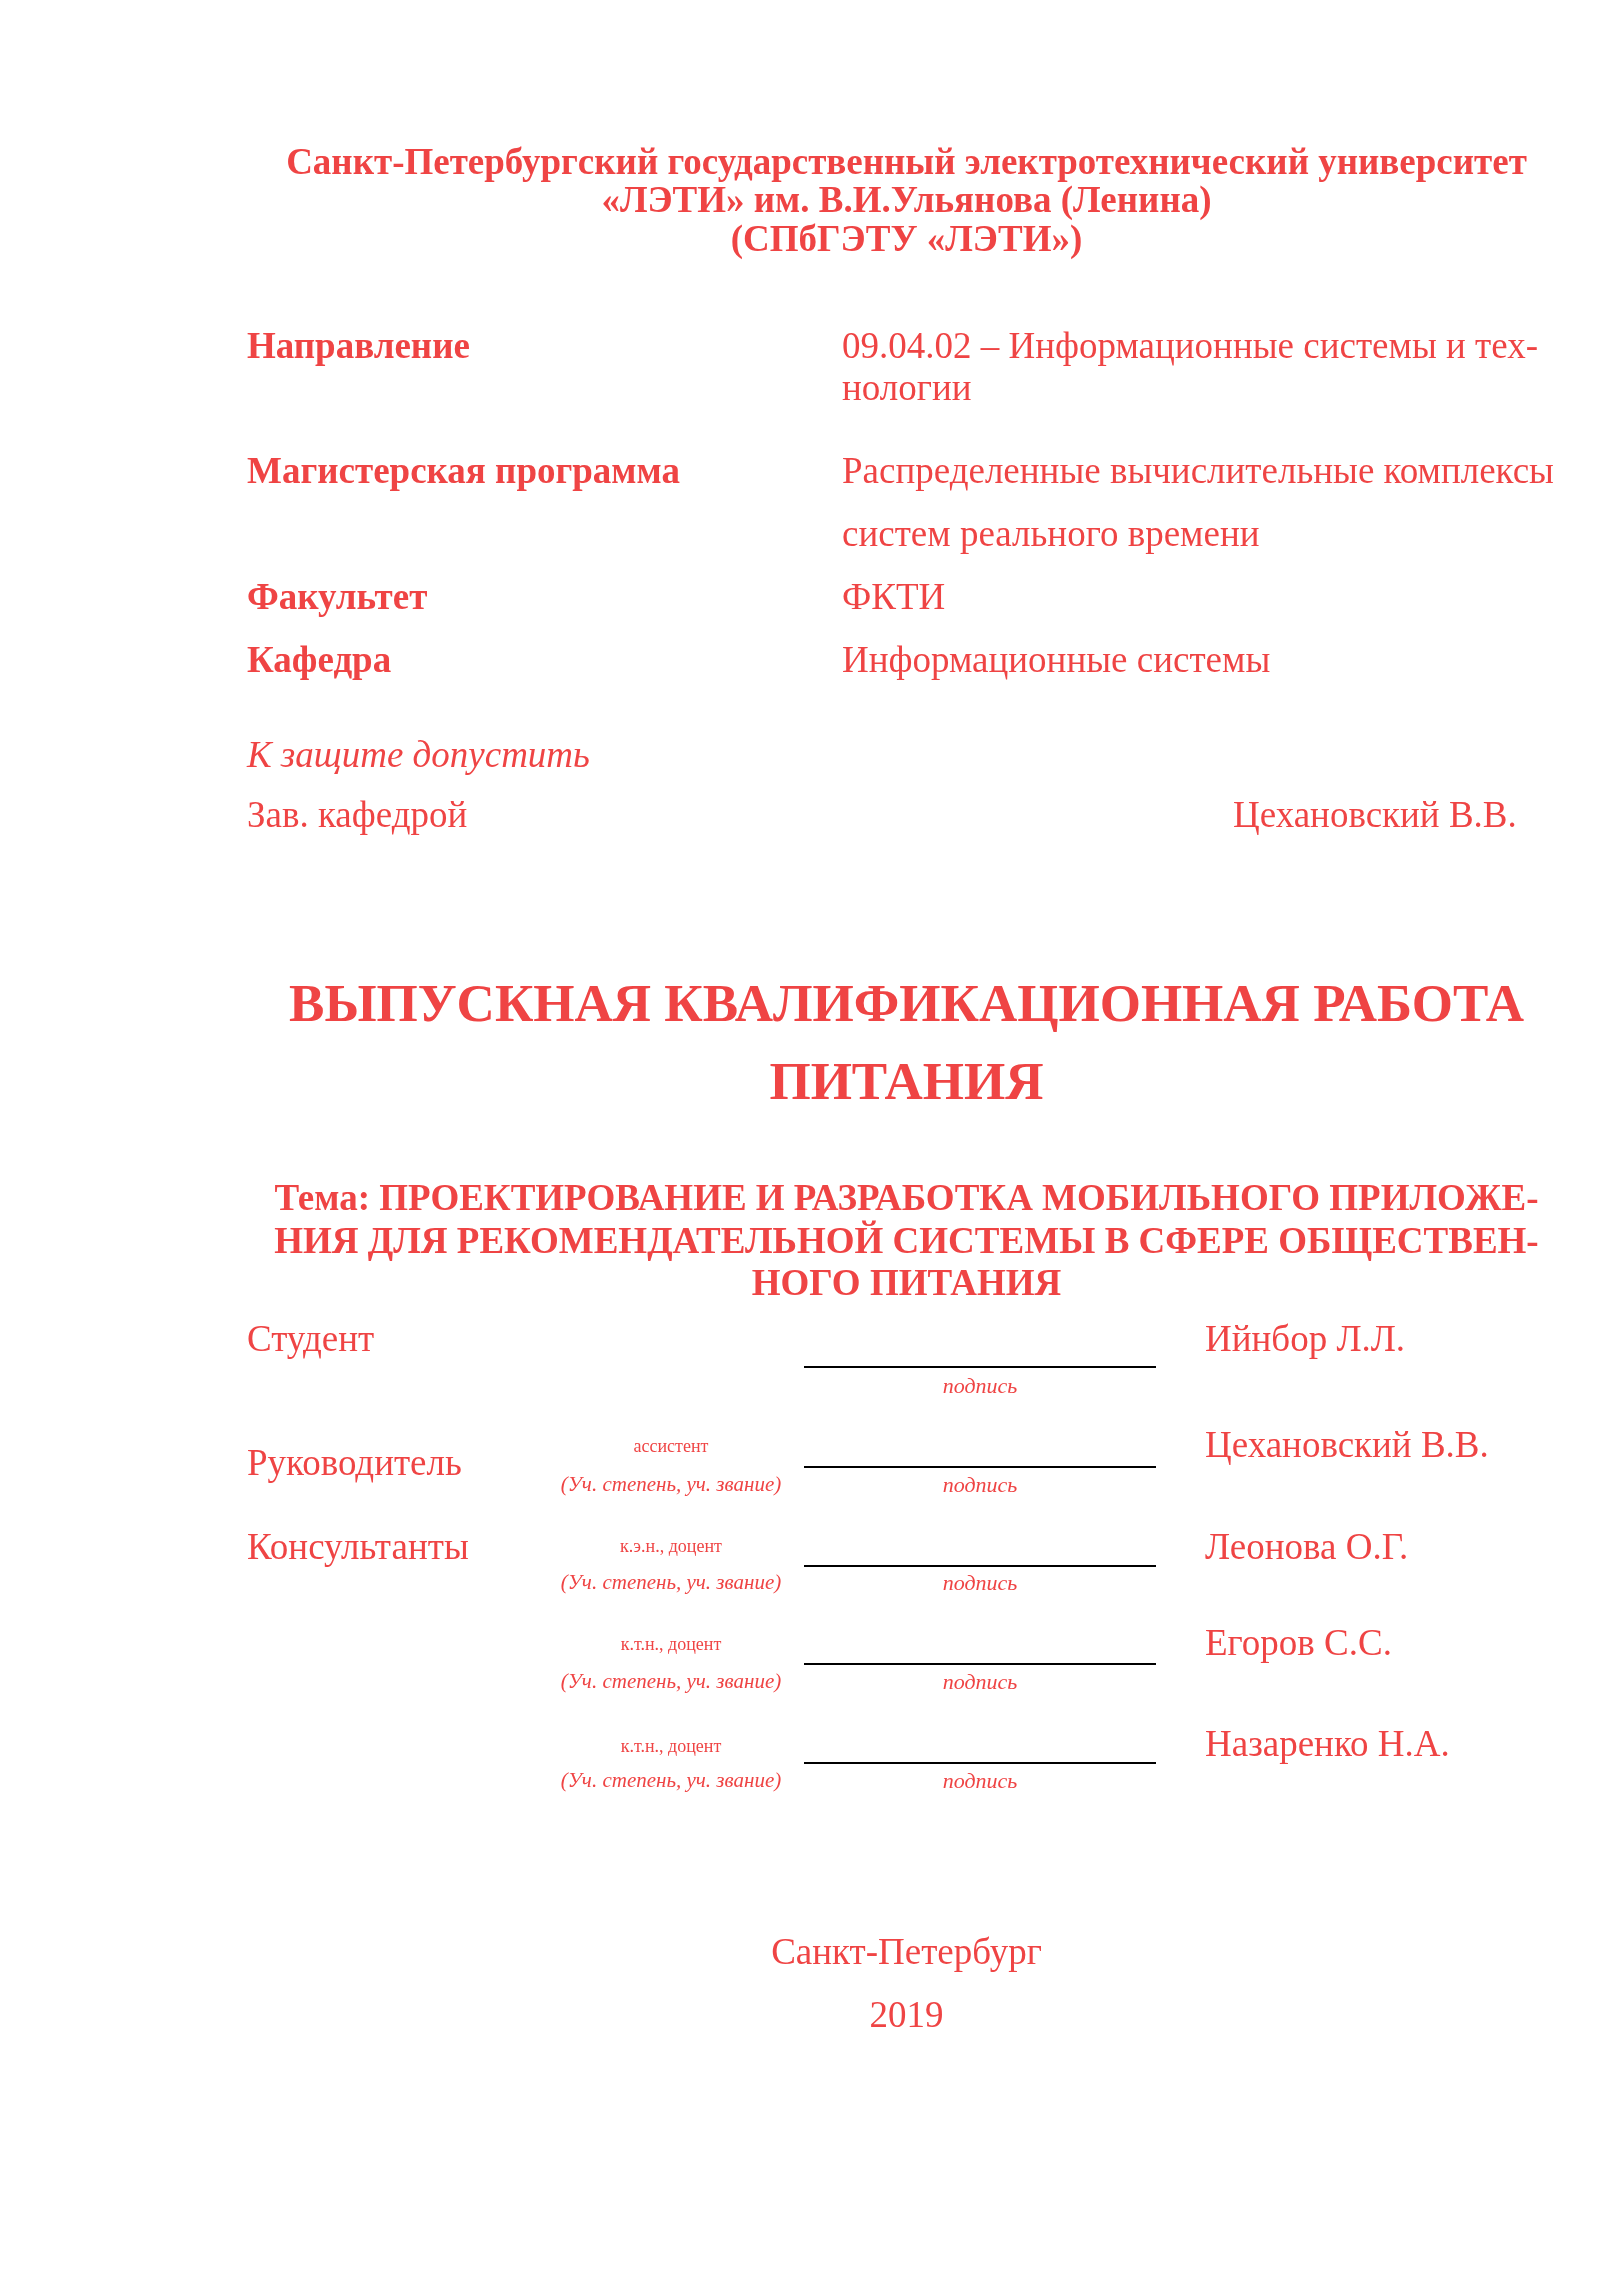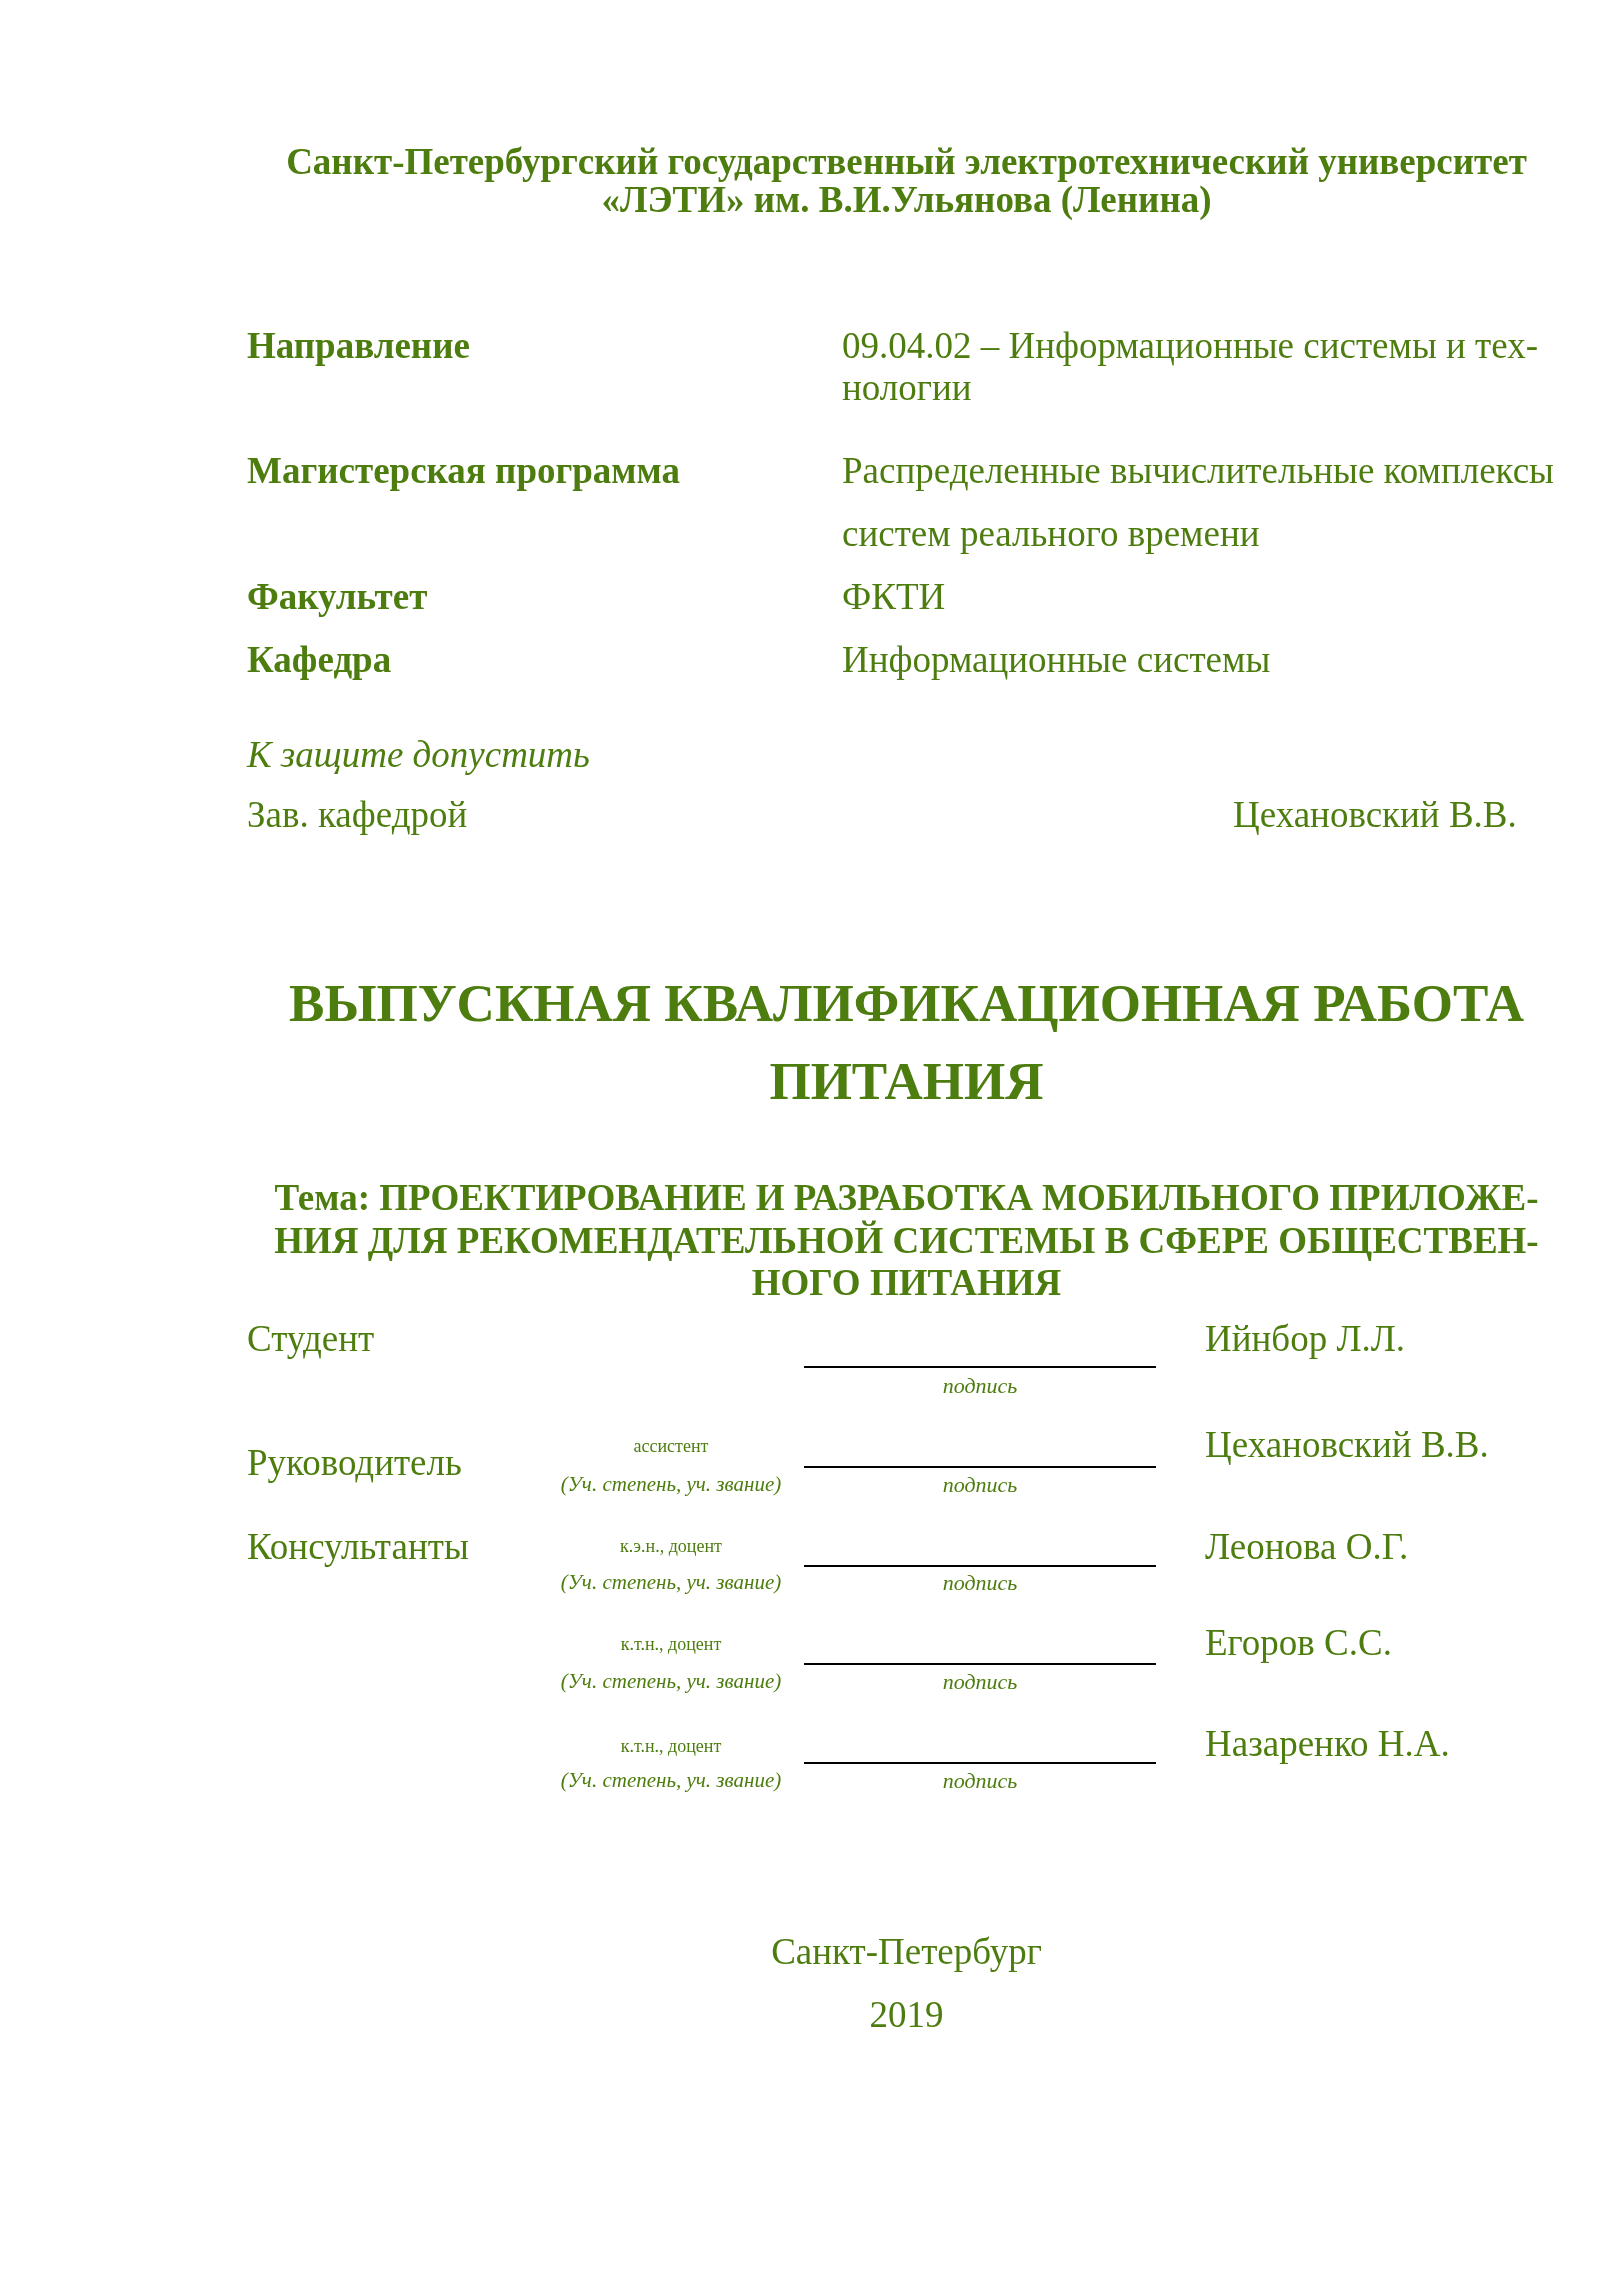--- a/index.html
+++ b/index.html
@@ -1,21 +1,21 @@
 <!DOCTYPE html>
 <html lang="ru" style="font-size:12.6px"><head>
 <meta charset="utf-8">
 <style>
   html,body{margin:0;padding:0;background:#ffffff;}
   .page{
     position:relative;
     width:1622px;
     height:2295px;
     background:#ffffff;
-    color:#4d7c0f;
+    color:#ef4444;
     font-family:"Liberation Serif","DejaVu Serif",serif;
     overflow:hidden;
   }
   .ln{position:absolute;white-space:nowrap;font-size:37px;line-height:1;}
   .b{font-weight:bold;}
   .i{font-style:italic;}
   .ctr{left:247px;width:1319px;text-align:center;}
   .lbl{left:247px;}
   .val{left:842px;}
   .name{left:1205px;}
@@ -25,20 +25,21 @@
   .sigcap{left:804px;width:352px;text-align:center;font-size:22px;font-style:italic;}
   .sigline{position:absolute;left:804px;width:352px;height:2.4px;background:#000;}
 </style>
 </head>
 <body>
 
 <div class="page">
 
   <div class="ln ctr b" style="top:143px;">Санкт-Петербургский государственный электротехнический университет</div>
   <div class="ln ctr b" style="top:181px;text-align:center;">«ЛЭТИ» им. В.И.Ульянова (Ленина)</div>
+  <div class="ln ctr b" style="top:220px;">(СПбГЭТУ «ЛЭТИ»)</div>
 
   <div class="ln lbl b" style="top:327px;">Направление</div>
   <div class="ln val" style="top:327px;">09.04.02 – Информационные системы и тех-</div>
   <div class="ln val" style="top:369px;">нологии</div>
 
   <div class="ln lbl b" style="top:452px;">Магистерская программа</div>
   <div class="ln val" style="top:452px;">Распределенные вычислительные комплексы</div>
   <div class="ln val" style="top:515px;">систем реального времени</div>
 
   <div class="ln lbl b" style="top:578px;">Факультет</div>

